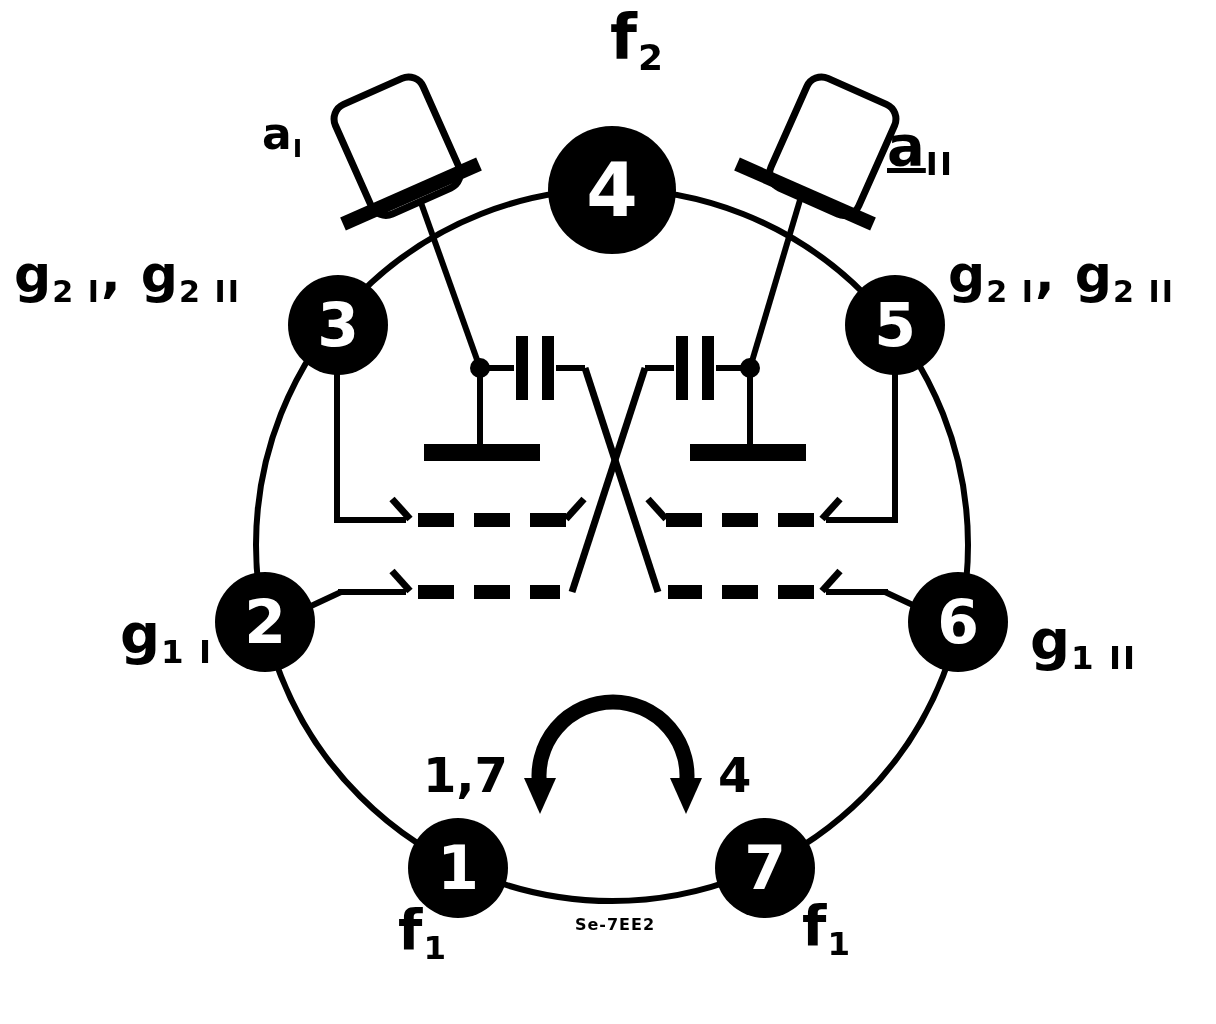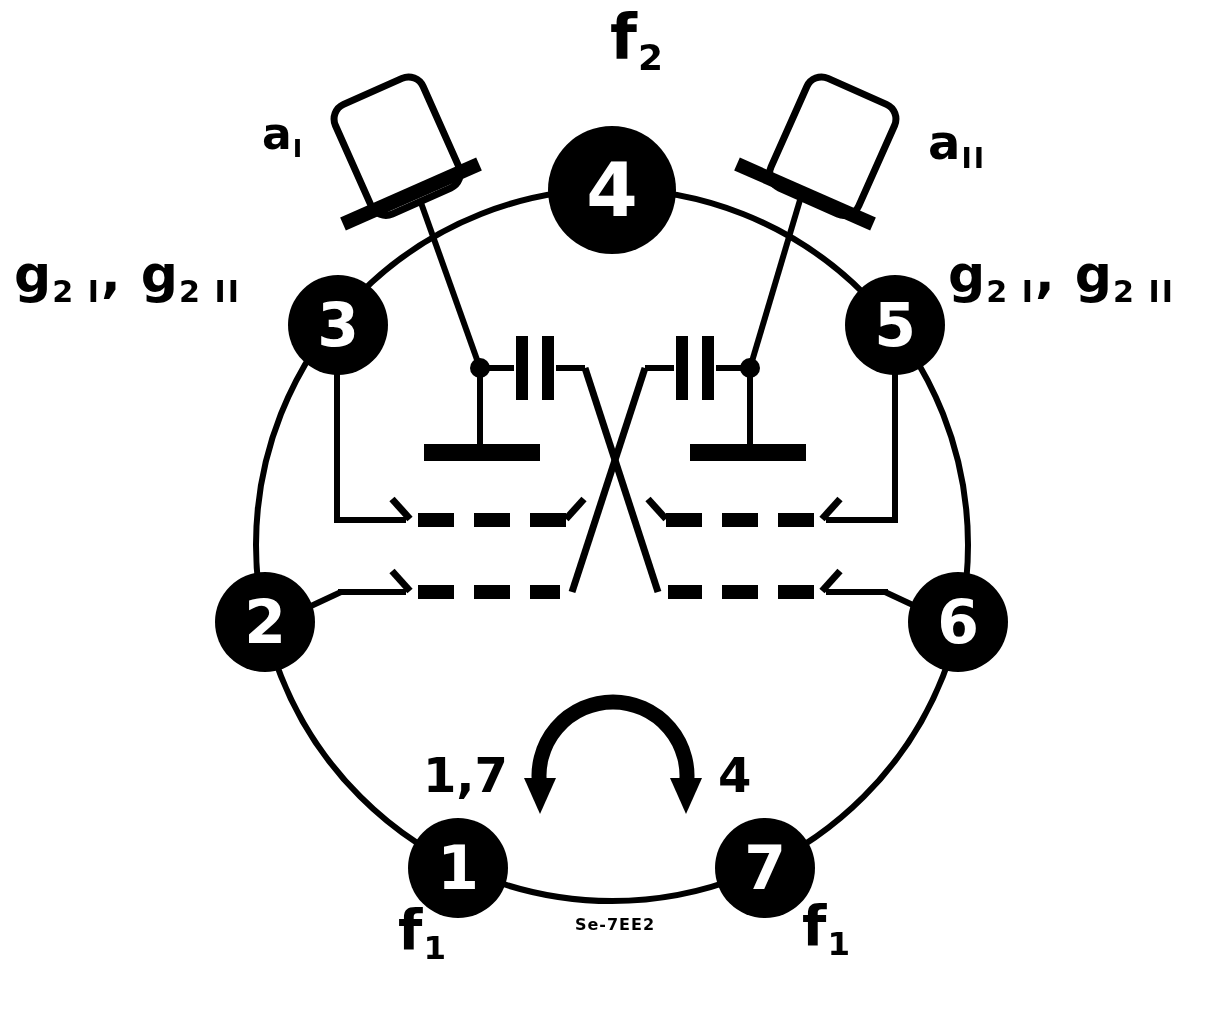--- a/index.html
+++ b/index.html
@@ -10,21 +10,21 @@
   svg{position:absolute;left:0;top:0;}
   .label{
     position:absolute;font-weight:bold;line-height:1;white-space:nowrap;
     color:#000;letter-spacing:1px;
   }
   .label .sub{
     font-size:0.58em;position:relative;top:0.32em;letter-spacing:2px;
   }
   .lbl-f2{left:578px;top:6px;font-size:62px;margin-left:32px;}
   .lbl-a-left{left:262px;top:112px;font-size:44px;}
-  .lbl-a-right{left:928px;top:118px;font-size:48px;}
+  .lbl-a-right{left:887px;top:118px;font-size:56px;text-decoration:underline;}
   .lbl-g2-left{left:14px;top:248px;font-size:52px;}
   .lbl-g2-right{left:948px;top:248px;font-size:52px;}
   .lbl-g1-left{left:120px;top:606px;font-size:56px;}
   .lbl-g1-right{left:1030px;top:612px;font-size:56px;}
   .lbl-f1-left{left:398px;top:902px;font-size:56px;}
   .lbl-f1-right{left:802px;top:898px;font-size:56px;}
   .pin-num{fill:#ffffff;font-family:"DejaVu Sans",sans-serif;font-weight:bold;text-anchor:middle;}
   .rot-num{fill:#000;font-family:"DejaVu Sans",sans-serif;font-weight:bold;font-size:48px;}
   .cap{fill:#000;font-family:"DejaVu Sans",sans-serif;font-weight:bold;font-size:16px;letter-spacing:1px;text-anchor:middle;}
   .ink{stroke:#000;fill:none;}
@@ -157,21 +157,27 @@
   </div>
 
   <div class="label lbl-g2-left">
     <span>g</span><span class="sub">2 I</span><span>, </span><span>g</span><span class="sub">2 II</span>
   </div>
 
   <div class="label lbl-g2-right">
     <span>g</span><span class="sub">2 I</span><span>, </span><span>g</span><span class="sub">2 II</span>
   </div>
 
+  <div class="label lbl-g1-left">
+    <span>g</span><span class="sub">1 I</span>
+  </div>
 
+  <div class="label lbl-g1-right">
+    <span>g</span><span class="sub">1 II</span>
+  </div>
 
   <div class="label lbl-f1-left">
     <span>f</span><span class="sub">1</span>
   </div>
 
   <div class="label lbl-f1-right">
     <span>f</span><span class="sub">1</span>
   </div>
 
 </div>

